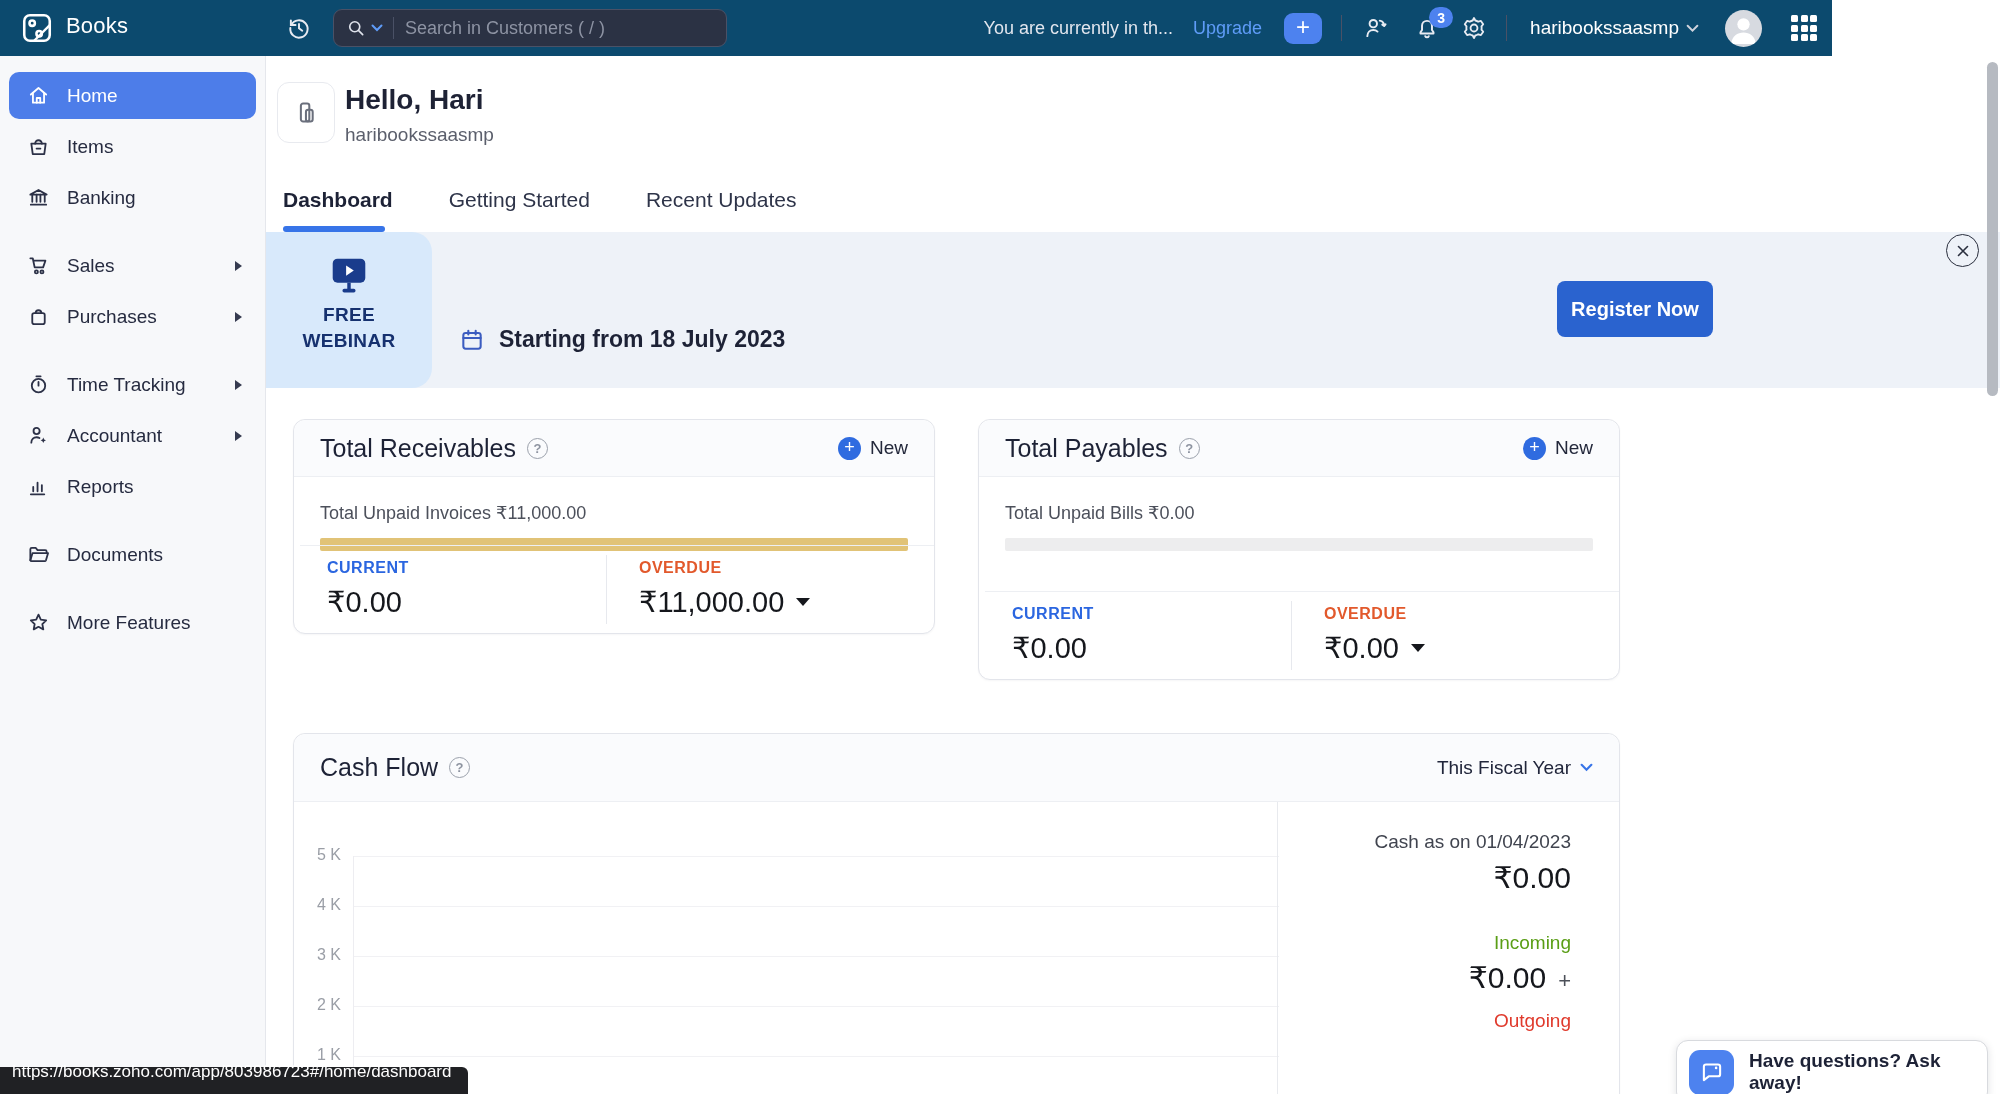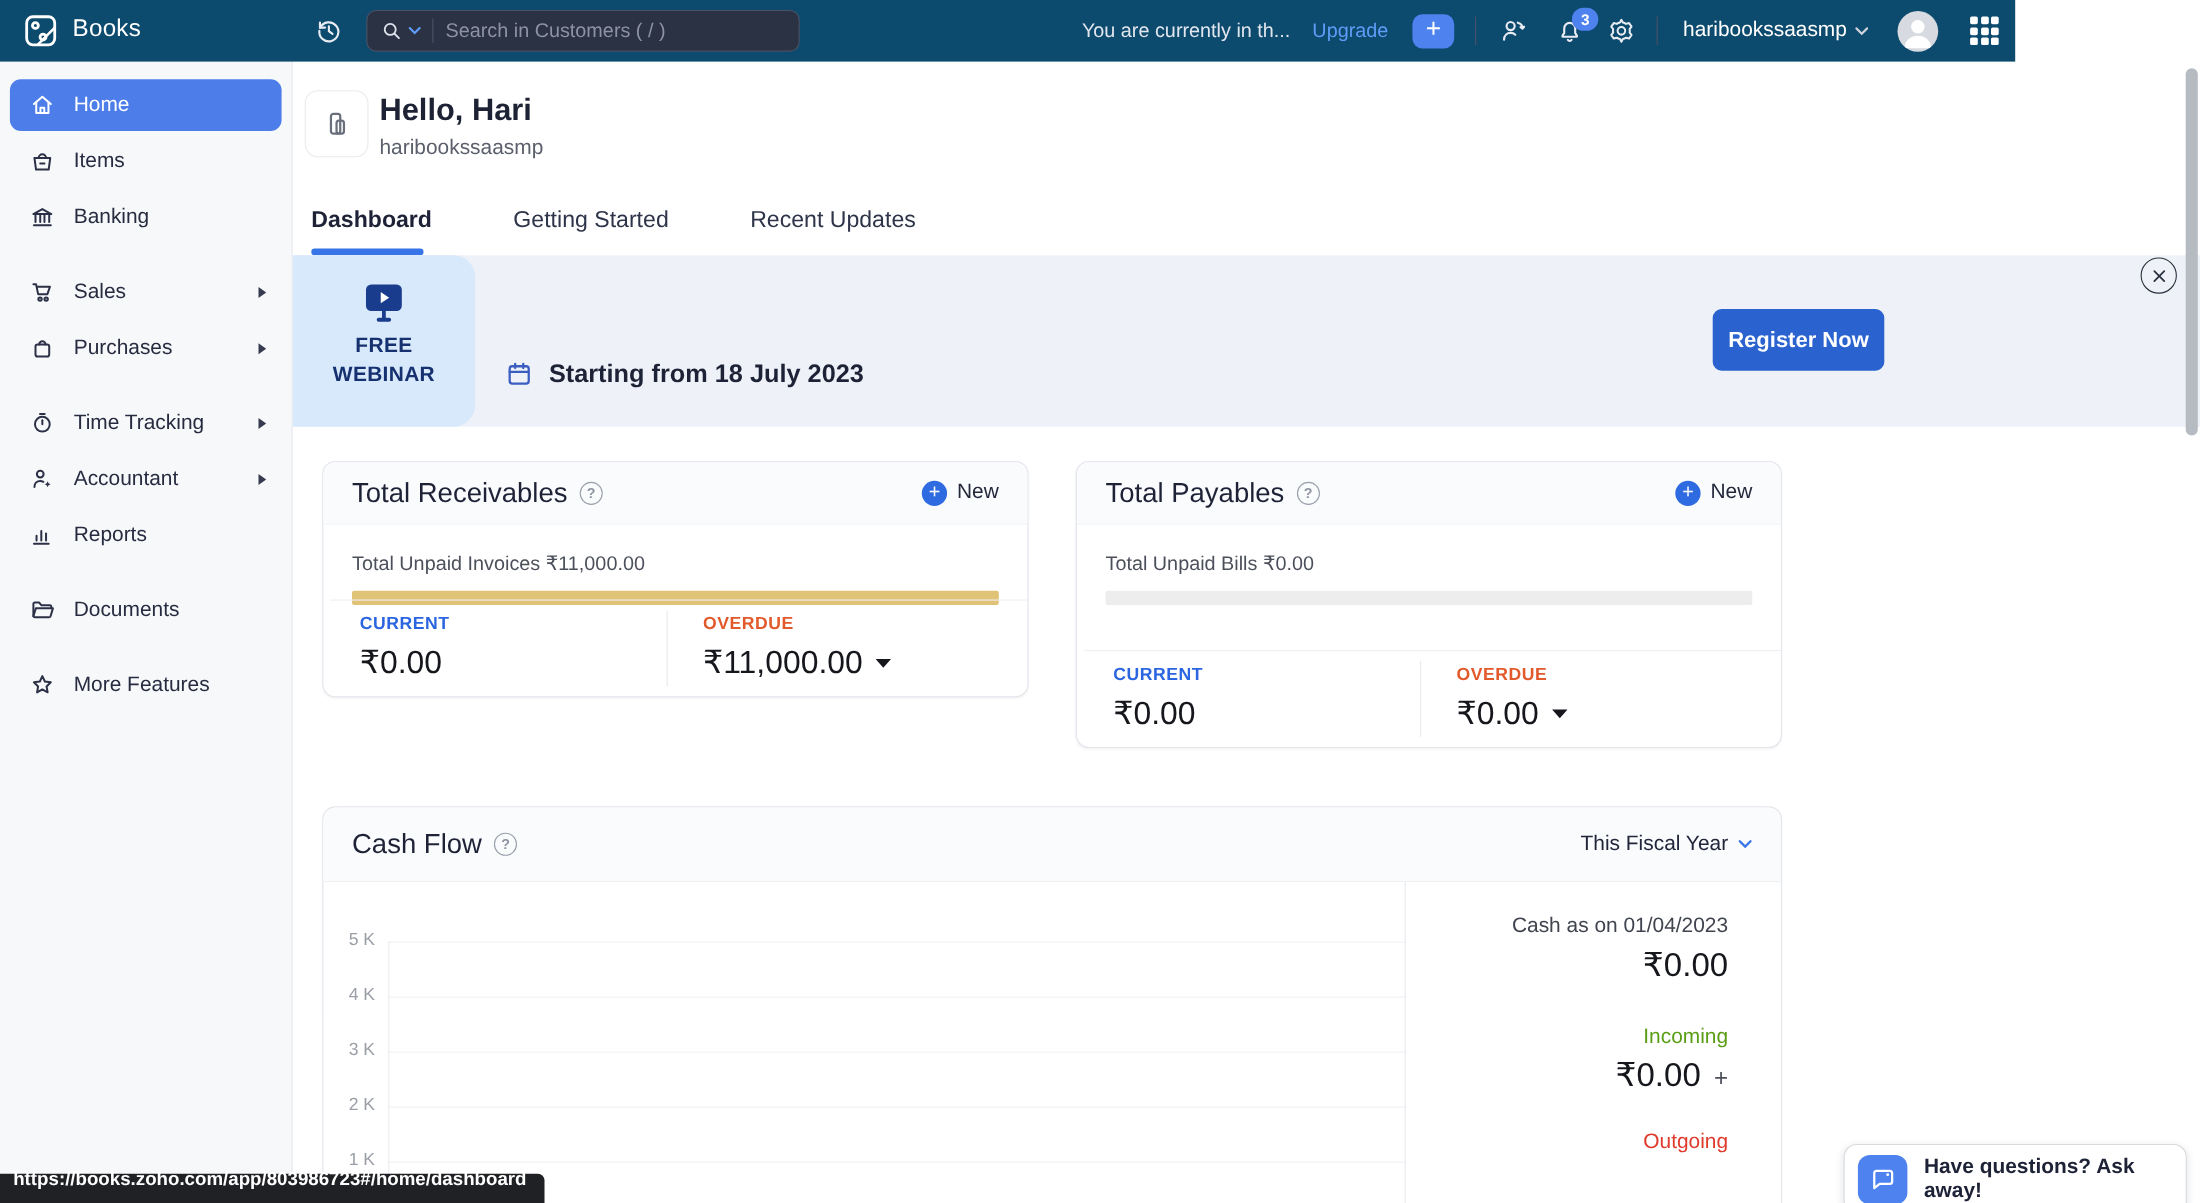--- a/index.html
+++ b/index.html
@@ -40,21 +40,21 @@
   .nav-item.active { background:#4d7de9; color:#fff; }
   .nav-item.active .nic { color:#fff; }
   .nav-item .arrow { margin-left:auto; width:0; height:0; border-left:7px solid #363b50; border-top:5px solid transparent; border-bottom:5px solid transparent; }
   .gap20 { margin-top:21px; }
   .collapse-ch { position:absolute; left:123px; bottom:4px; font-size:30px; color:#5a5e6b; }
 
   
   .co-box { position:absolute; left:277px; top:82px; width:58px; height:61px; border:1px solid #e8eaef; border-radius:12px; background:#fff; display:flex; align-items:center; justify-content:center; color:#6a6f7c; }
   .greet { position:absolute; left:345px; top:84px; font-size:28px; font-weight:600; color:#1e2235; }
   .greet-org { position:absolute; left:345px; top:124px; font-size:19px; color:#5b5f6c; }
-  .tabs { position:absolute; left:283px; top:188px; display:flex; gap:74px; }
+  .tabs { position:absolute; left:283px; top:188px; display:flex; gap:56px; }
   .tab { font-size:21px; color:#2e3449; cursor:pointer; }
   .tab.active { color:#1d2236; font-weight:600; }
   .tab-underline { position:absolute; left:283px; top:226px; width:102px; height:6px; border-radius:3px; background:#3774e8; }
 
   
   .banner { position:absolute; left:266px; right:0; top:232px; height:156px; background:#eef2f8; }
   .web-box { position:absolute; left:0; top:0; width:166px; height:156px; background:#d8e9fb; border-radius:0 20px 20px 0; text-align:center; }
   .web-ic { margin:20px auto 4px; width:46px; height:46px; color:#1a3c8c; }
   .web-t { color:#16316f; font-weight:700; font-size:19px; line-height:26px; letter-spacing:.3px; }
   .headline { position:absolute; left:197px; top:44px; font-size:26px; font-weight:700; color:#1d2236; }
@@ -94,26 +94,26 @@
   .cf-head { height:68px; display:flex; justify-content:space-between; align-items:center; padding:0 26px; background:#fafbfd; border-bottom:1px solid #edeff3; border-radius:12px 12px 0 0; }
   .period { display:flex; align-items:center; gap:9px; cursor:pointer; font-size:19px; color:#21263b; }
   .chart-zone { position:absolute; left:0; top:68px; right:0; bottom:0; }
   .tick-lab { position:absolute; width:42px; text-align:right; font-size:16px; color:#9a9ea6; }
   .gline { position:absolute; left:59px; width:926px; height:1px; background:#f1f1f4; }
   .vaxis { position:absolute; left:59px; top:54px; bottom:0; width:1px; background:#ededf1; }
   .cf-panel { position:absolute; right:0; top:0; bottom:0; width:342px; border-left:1px solid #e8eaee; padding:29px 48px 0 0; text-align:right; }
   .cash-lab { font-size:19px; color:#40444f; }
   .cash-val { margin-top:7px; font-size:30px; font-weight:500; color:#15171c; }
   .in-lab { margin-top:37px; font-size:19px; color:#5a9e16; }
-  .out-lab { margin-top:33px; font-size:19px; color:#e03a2c; }
+  .out-lab { margin-top:15px; font-size:19px; color:#e03a2c; }
   .flow-val { margin-top:6px; font-size:30px; font-weight:500; color:#15171c; }
   .sign { font-size:22px; color:#4c5059; margin-left:12px; font-weight:400; }
 
   
-  .statusbar { position:absolute; left:0; bottom:0; height:27px; background:#202124; border-radius:0 6px 0 0; color:#fff; font-size:17px; display:flex; align-items:center; padding:0 16px 17px 12px; z-index:40;font-weight:bold; }
+  .statusbar { position:absolute; left:0; bottom:0; height:27px; background:#202124; border-radius:0 6px 0 0; color:#fff; font-size:17px; display:flex; align-items:center; padding:0 16px 17px 12px; z-index:40; }
   .chat-widget { position:absolute; right:12px; bottom:-10px; width:312px; height:64px; background:#fff; border:1px solid #d8dade; border-radius:12px; box-shadow:0 2px 8px rgba(20,24,40,.12); display:flex; align-items:center; padding:0 12px; z-index:40; }
   .chat-ic { width:45px; height:45px; border-radius:11px; background:#4d82ef; color:#fff; display:flex; align-items:center; justify-content:center; flex:none; cursor:pointer; }
   .chat-text { margin-left:15px; font-size:19px; font-weight:600; color:#1d2236; }
   .scroll-thumb { position:absolute; right:2px; top:62px; width:11px; height:334px; border-radius:6px; background:#b6bac1; z-index:50; }
 
   svg { display:block; }
 </style>
 </head>
 <body>
 

